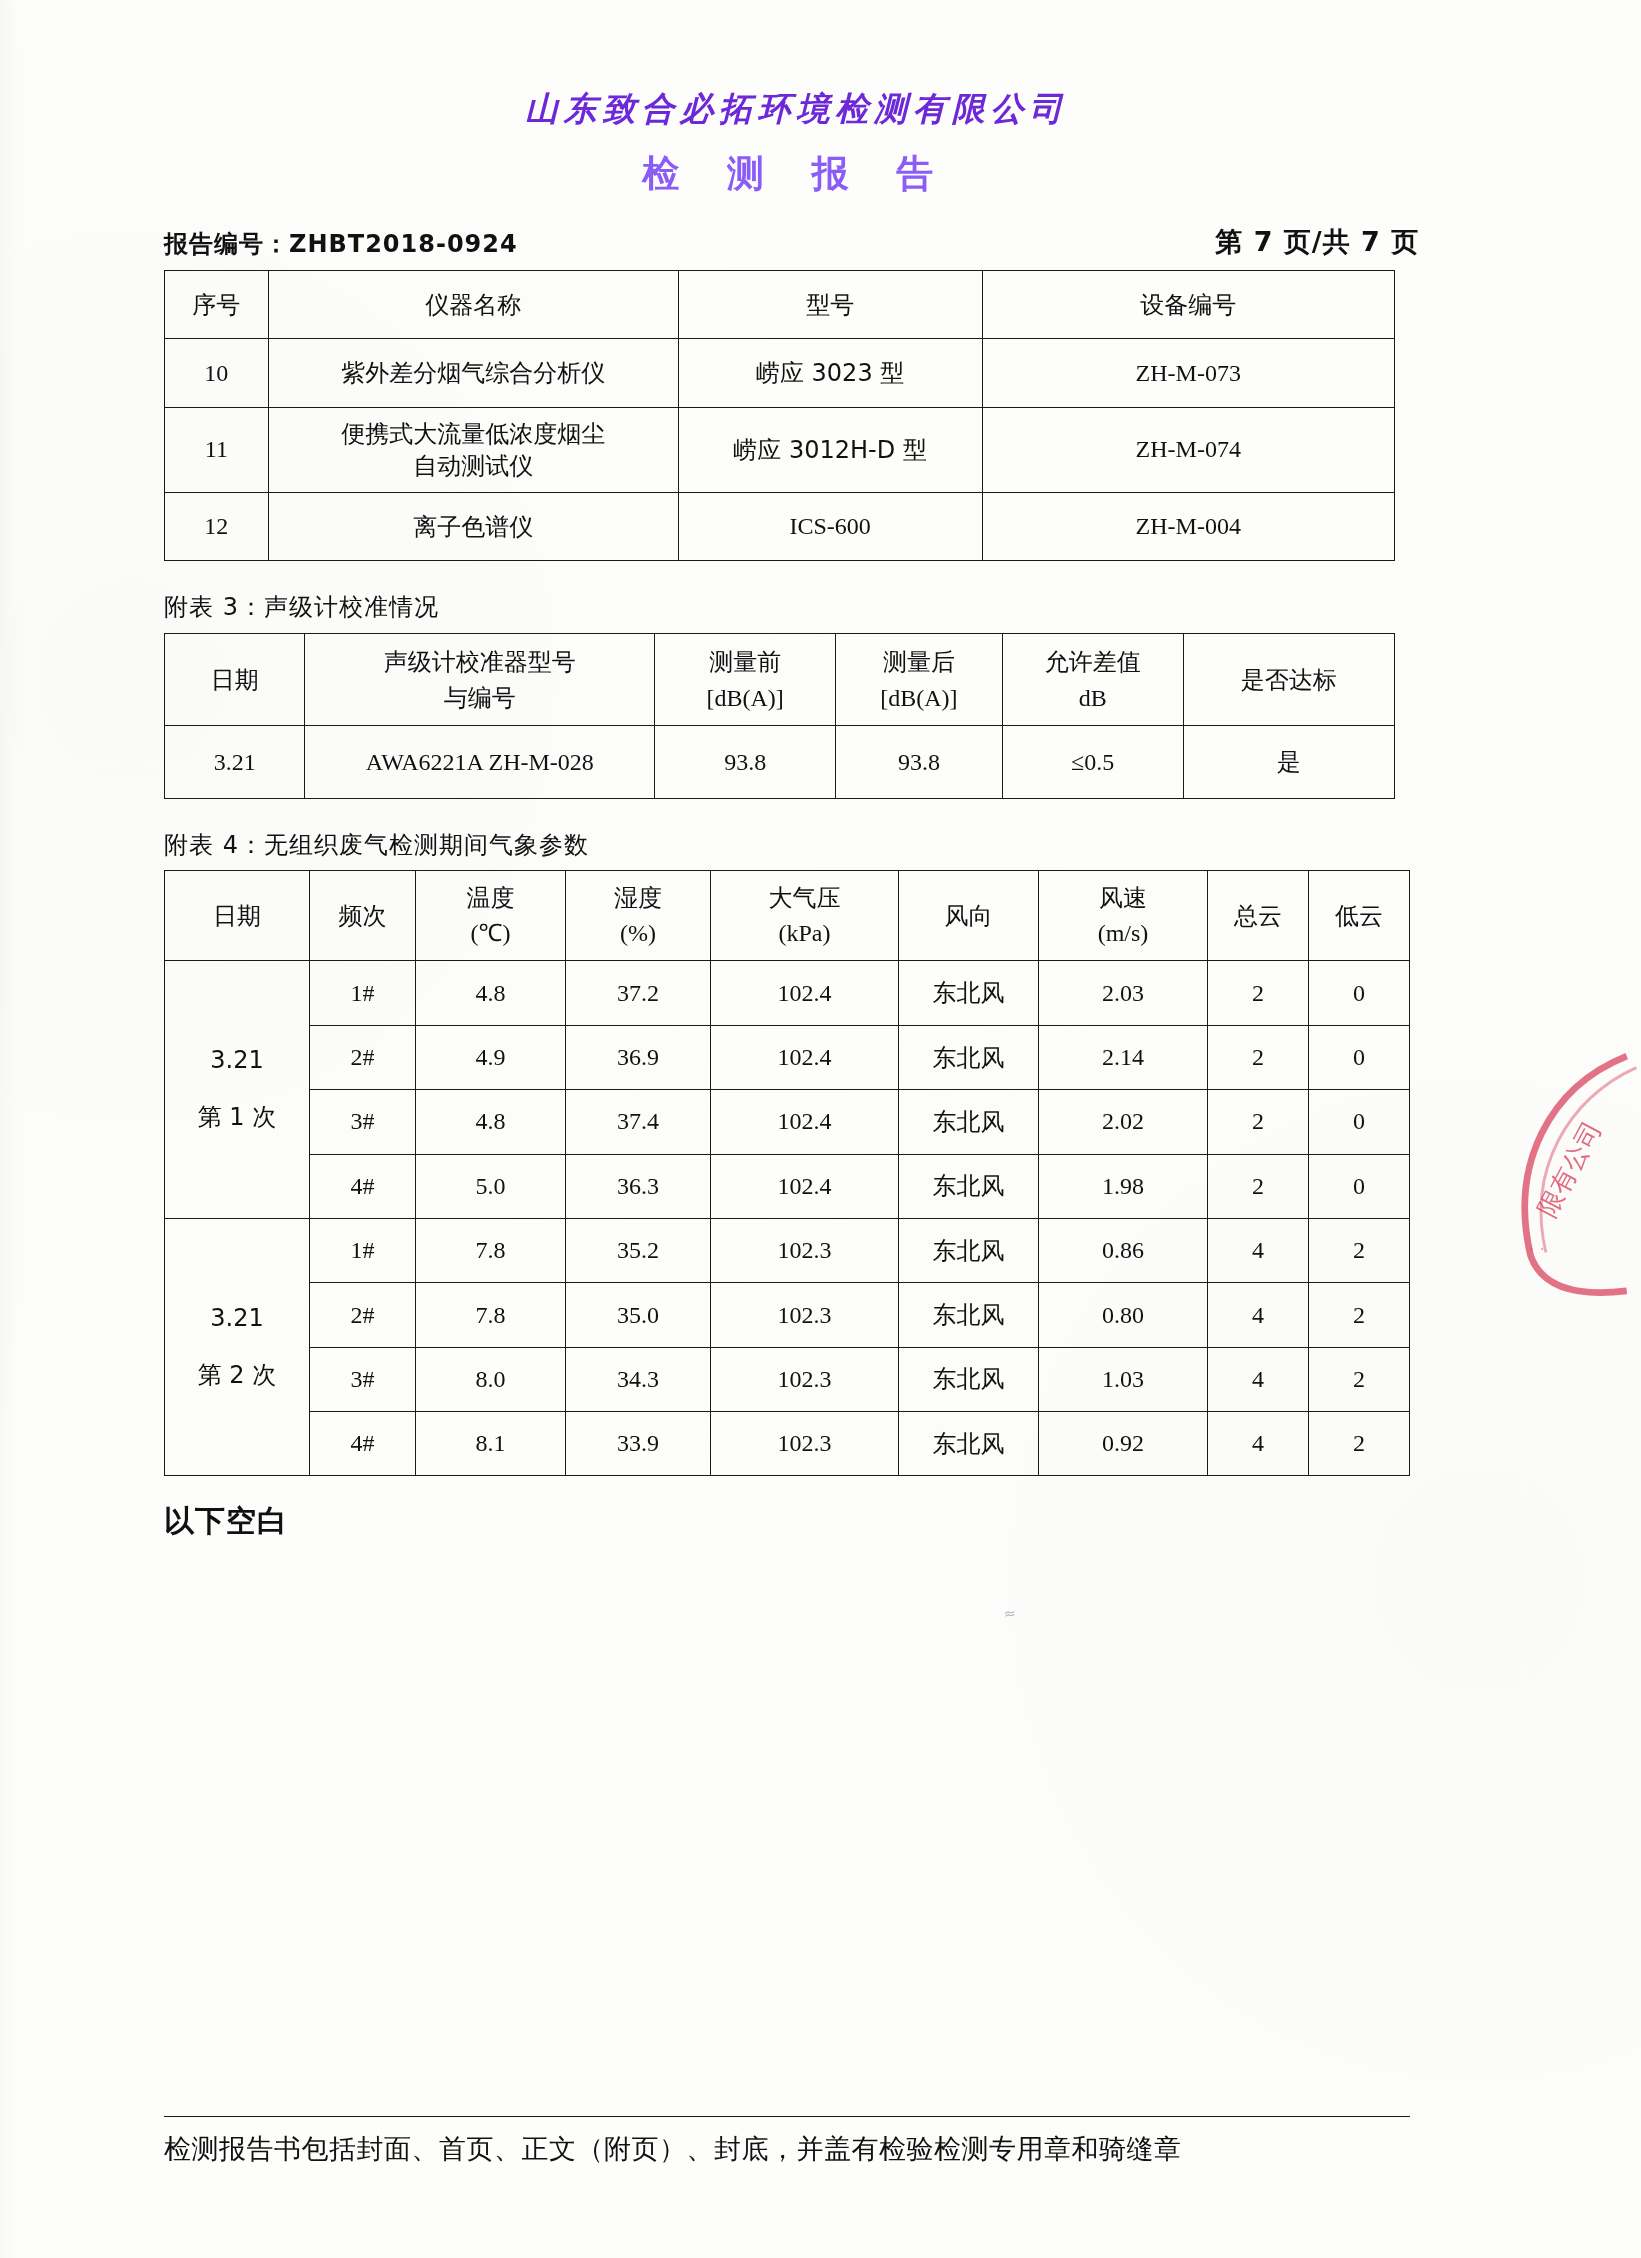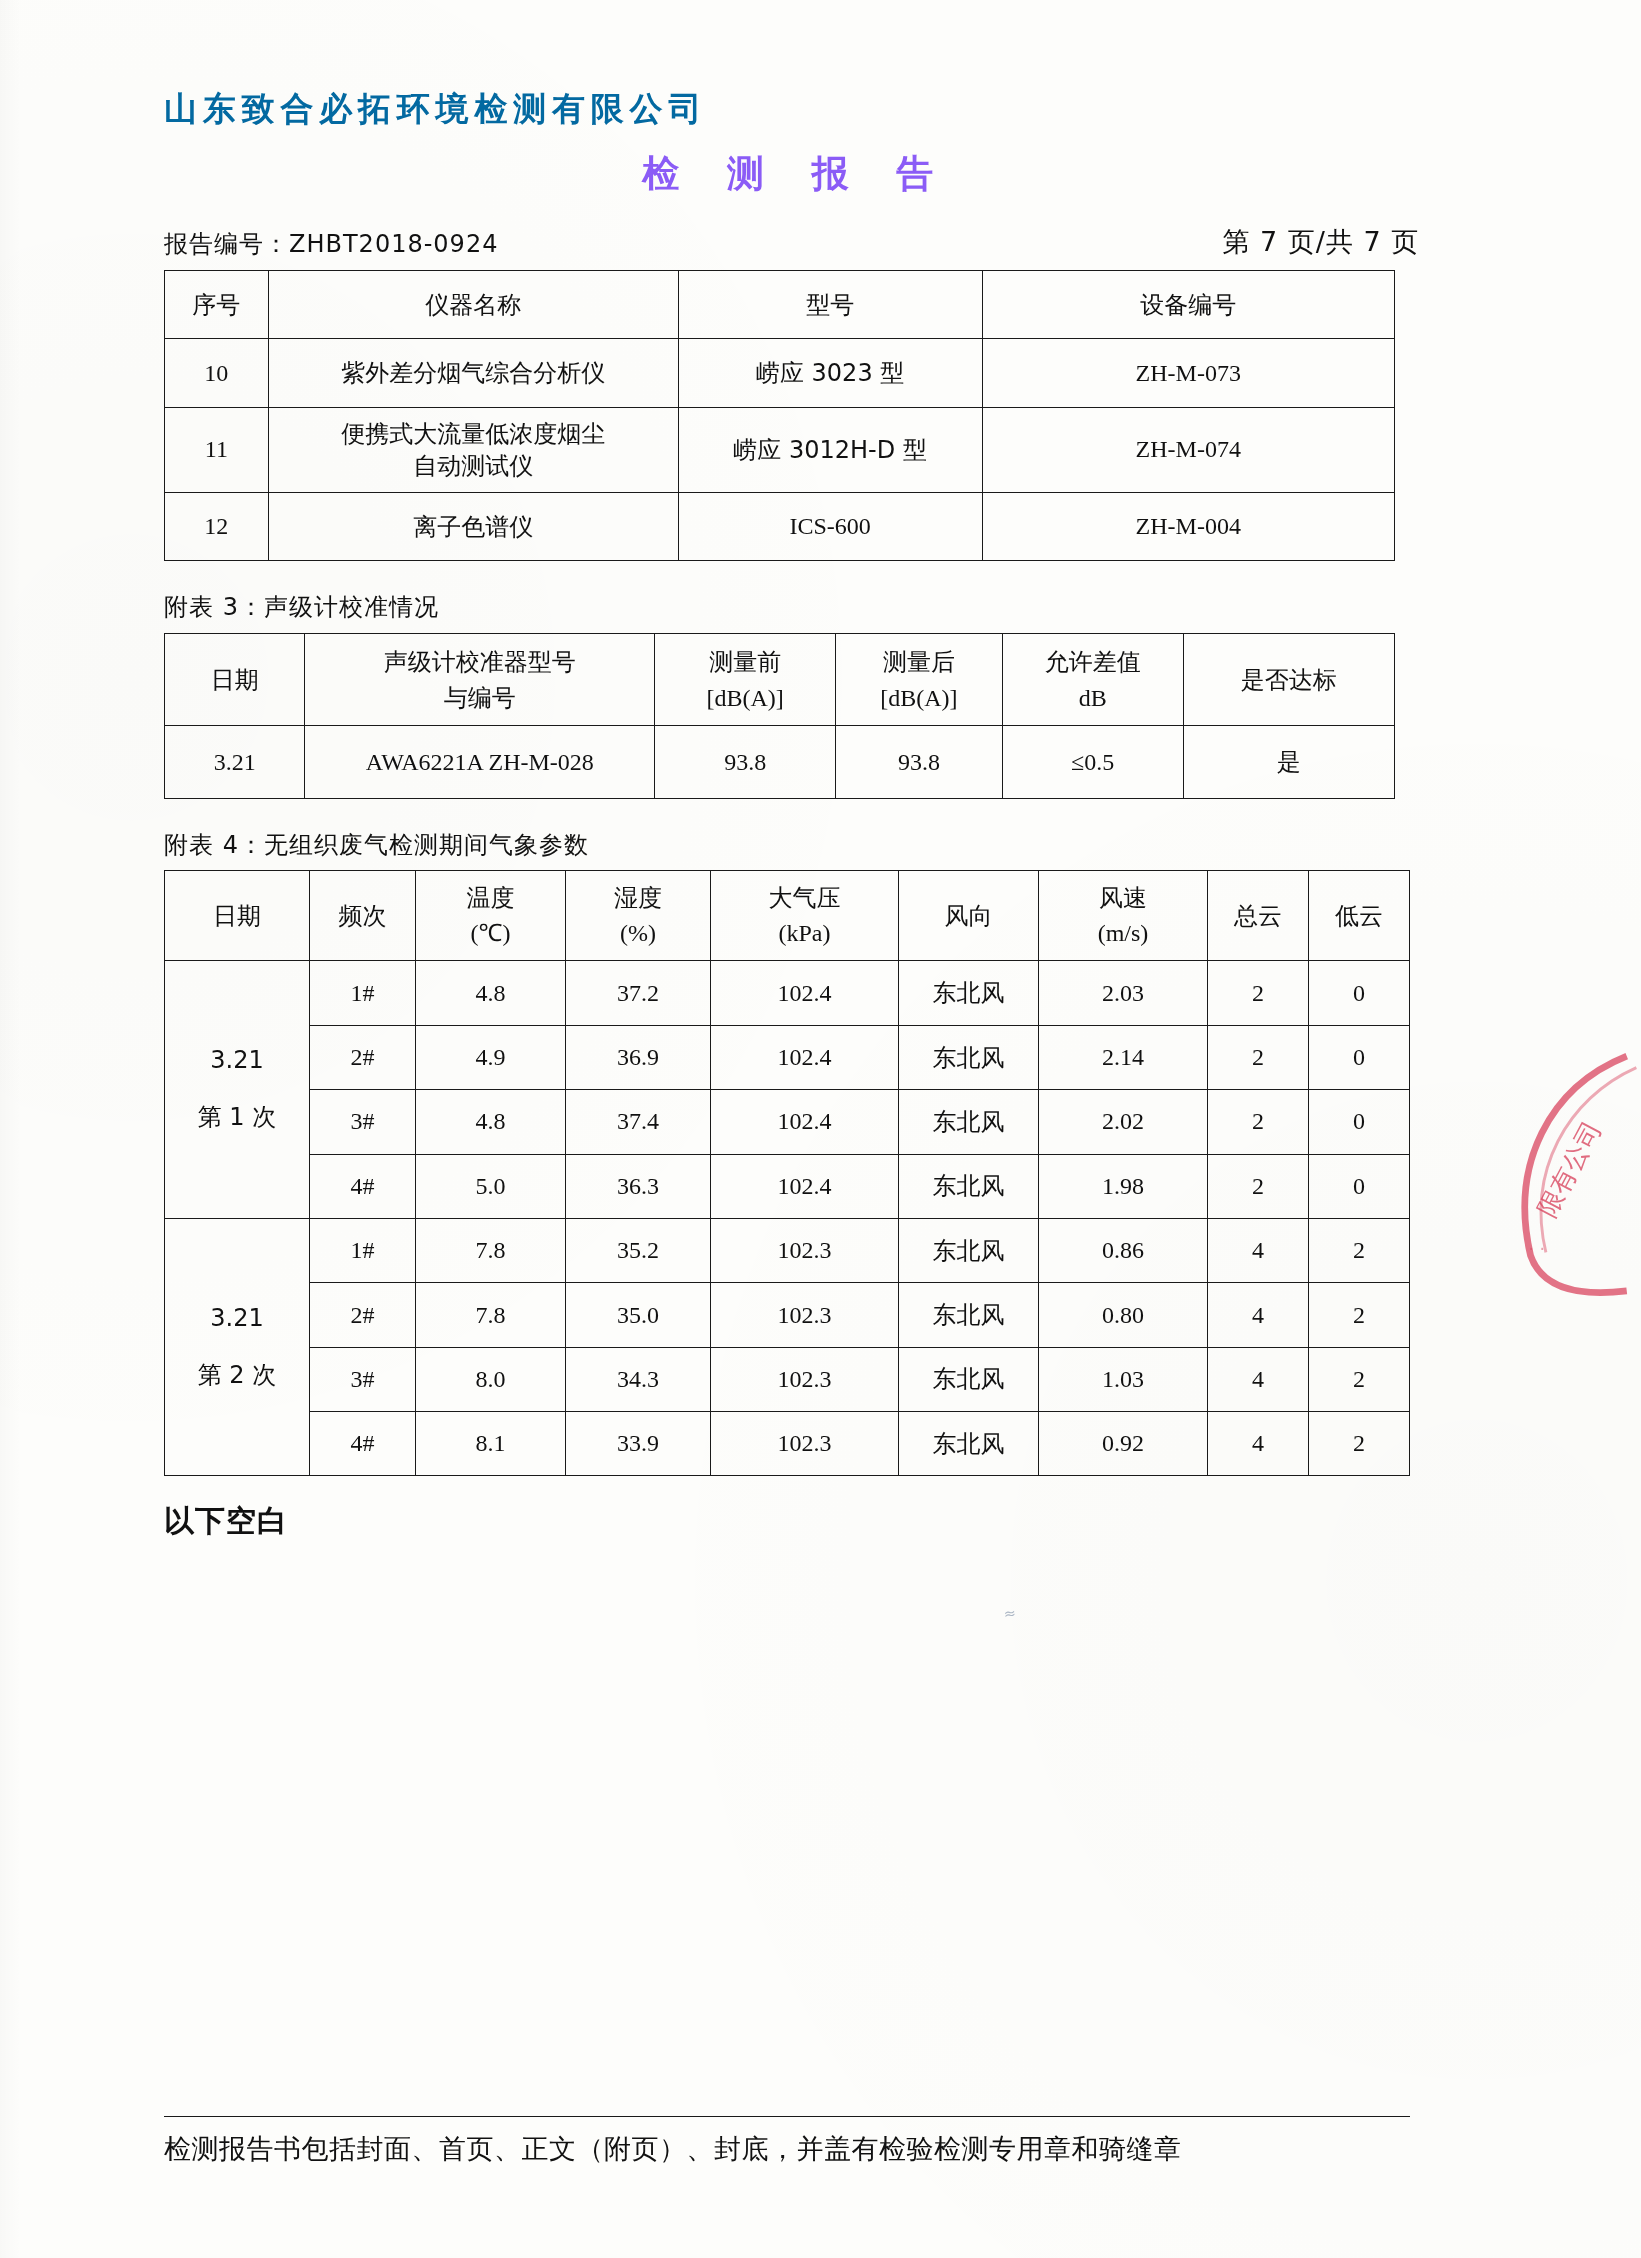--- a/index.html
+++ b/index.html
@@ -32,43 +32,45 @@
       radial-gradient(ellipse at 90% 70%, rgba(0,0,0,0.012), rgba(0,0,0,0) 45%),
       linear-gradient(90deg, rgba(0,0,0,0.02) 0px, rgba(0,0,0,0) 21px);
   }
   .content {
     position: absolute;
     left: 164px;
     top: 87px;
     width: 1265px;
   }
   .company-title {
+    text-align: center;
     font-family: "DejaVu Sans", sans-serif;
     font-weight: bold;
     font-size: 33px;
     letter-spacing: 5.8px;
-    color: #0369a1;
+    color: #6d28d9;
+    font-style: italic;
   }
   .report-title {
     text-align: center;
     font-family: "DejaVu Sans", sans-serif;
     font-weight: bold;
     font-size: 37px;
     letter-spacing: 17.4px;
     margin-top: 17.4px;
     color: #8b5cf6;
   }
   .meta-row {
     display: flex;
     justify-content: space-between;
     align-items: flex-end;
     margin-top: 25px;
     font-size: 24px;
     font-family: "DejaVu Sans", sans-serif;
-    font-weight: normal;
+    font-weight: bold;
     letter-spacing: 1px;
   }
   .meta-row .right {
     font-size: 27px;
     padding-right: 9.7px;
   }
   table {
     border-collapse: collapse;
     width: 1231px;
     margin-top: 9.7px;

